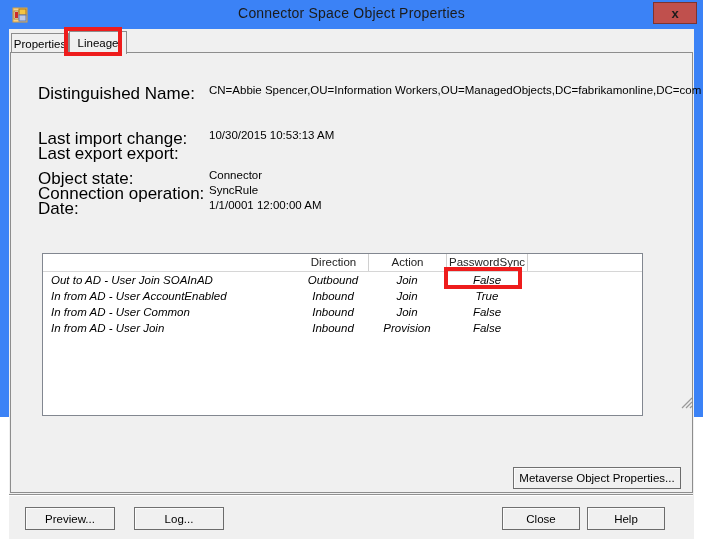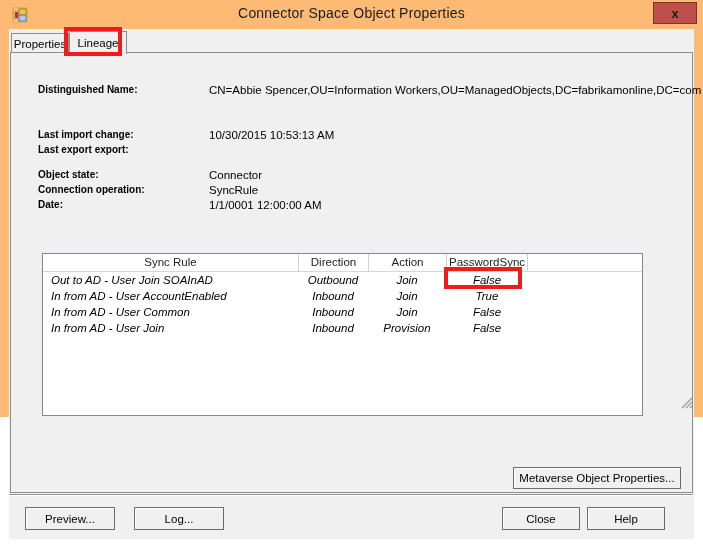--- a/index.html
+++ b/index.html
@@ -13,21 +13,21 @@
     font-family: "Liberation Sans", sans-serif;
     overflow: hidden;
   }
 
   
   #window {
     position: absolute;
     left: 0; top: 0;
     width: 703px;
     height: 417px;
-    background: #fdba74;           
+    background: #3b82f6;           
     box-sizing: border-box;
   }
 
   
   #titlebar {
     position: absolute;
     left: 0; top: 0;
     width: 703px;
     height: 29px;
   }
@@ -106,22 +106,22 @@
     width: 683px;
     height: 441px;
     background: #f0f0f0;
     border: 1px solid #8d8d8d;
     box-sizing: border-box;
   }
 
   
   .lbl {
     position: absolute;
-    font-size: 10px;
-    font-weight: bold;
+    font-size: 17px;
+    font-weight: normal;
     color: #000;
     white-space: nowrap;
     padding-left: 13px;
   }
   .val {
     position: absolute;
     font-size: 11.5px;
     color: #000;
     white-space: nowrap;
   }
@@ -270,21 +270,20 @@
       <span class="val" style="left:198px; top:116px;">Connector</span>
 
       <span class="lbl" style="left:14px; top:131px;">Connection operation:</span>
       <span class="val" style="left:198px; top:131px;">SyncRule</span>
 
       <span class="lbl" style="left:14px; top:146px;">Date:</span>
       <span class="val" style="left:198px; top:146px;">1/1/0001 12:00:00 AM</span>
 
       <div id="grid">
         <div id="grid-header">
-          <div class="hcell" style="left:0px; width:256px;">Sync Rule</div>
           <div class="hcell" style="left:256px; width:70px;">Direction</div>
           <div class="hcell" style="left:326px; width:78px;">Action</div>
           <div class="hcell" style="left:404px; width:81px;">PasswordSync</div>
           <div class="hcell" style="left:485px; width:114px; border-right:none;"></div>
         </div>
 
         <div class="grow">
           <span class="cell c-rule">Out to AD - User Join SOAInAD</span>
           <span class="cell c-dir">Outbound</span>
           <span class="cell c-act">Join</span>

